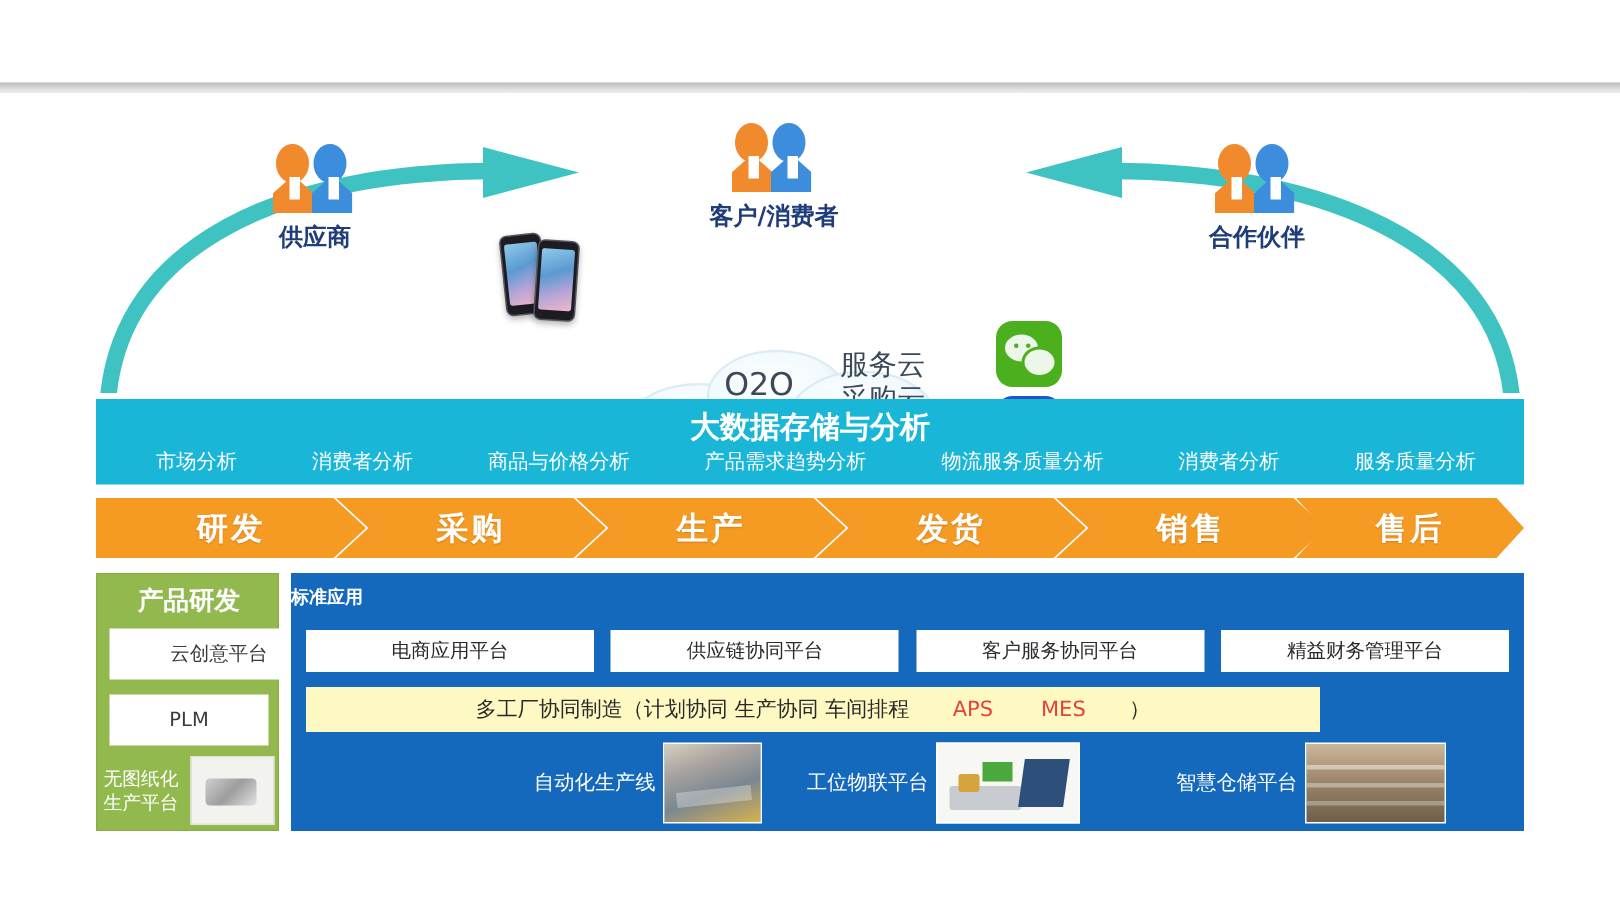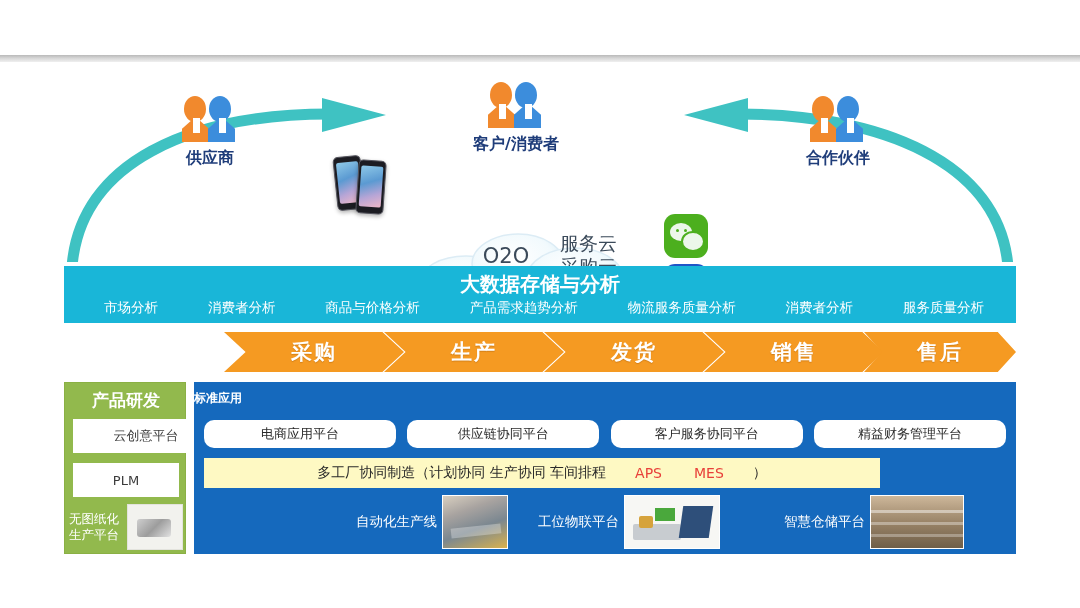--- a/index.html
+++ b/index.html
@@ -220,21 +220,20 @@
   }
   .row-platforms{
     position:absolute;left:10px;top:38px;width:802px;height:28px;
     display:flex;justify-content:space-between;
   }
   .plat{
     width:192px;height:28px;background:#ffffff;
     display:flex;align-items:center;justify-content:center;
     font-size:13px;color:#2a2a2a;
     font-family:"DejaVu Sans","Liberation Sans",sans-serif;
-    border-radius:10px;
   }
   .row-multi{
     position:absolute;left:10px;top:76px;width:676px;height:30px;
     background:#fef9c3;display:flex;align-items:center;justify-content:center;
     font-size:14px;color:#2a2a2a;white-space:nowrap;
     font-family:"DejaVu Sans","Liberation Sans",sans-serif;
     gap:26px;
   }
   .row-multi .hl{color:#e8403a;margin:0 3px;}
   .row-icons{
@@ -364,20 +363,23 @@
       <span>消费者分析</span>
       <span>商品与价格分析</span>
       <span>产品需求趋势分析</span>
       <span>物流服务质量分析</span>
       <span>消费者分析</span>
       <span>服务质量分析</span>
     </div>
   </div>
 
   <div class="chevrons">
+    <div class="chev start" style="left:0px;width:180px;">
+        <span>研发</span>
+      </div>
     <div class="chev mid" style="left:160px;width:180px;">
         <span>采购</span>
       </div>
     <div class="chev mid" style="left:320px;width:180px;">
         <span>生产</span>
       </div>
     <div class="chev mid" style="left:480px;width:180px;">
         <span>发货</span>
       </div>
     <div class="chev mid" style="left:640px;width:180px;">

